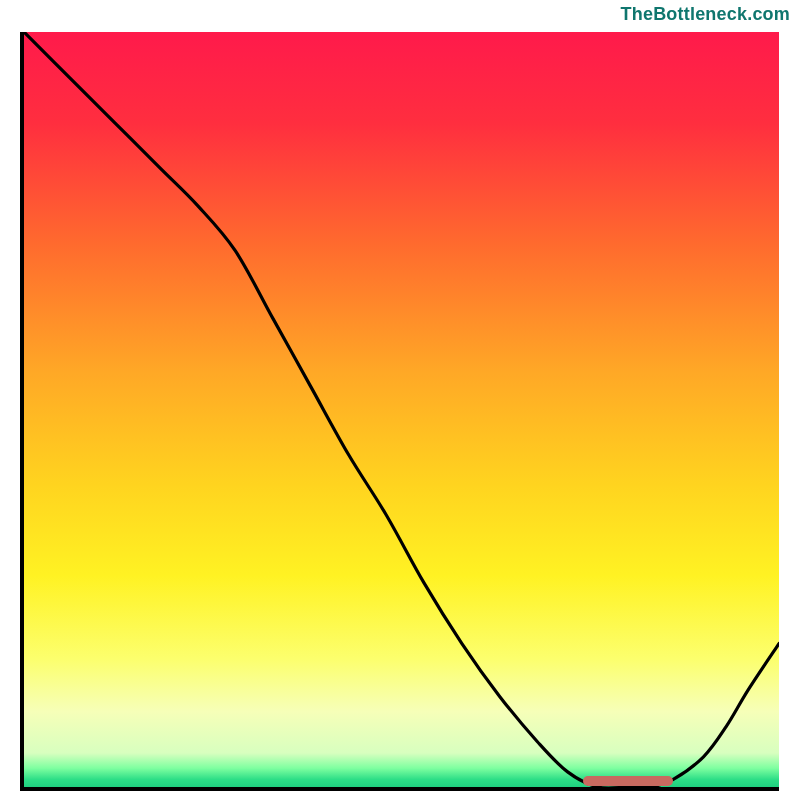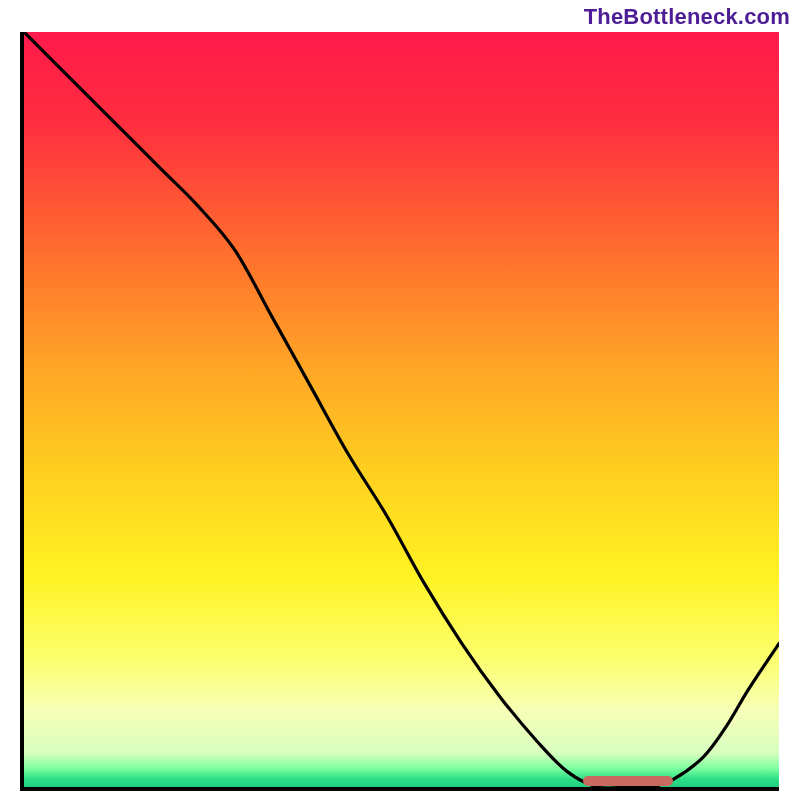--- a/index.html
+++ b/index.html
@@ -7,23 +7,23 @@
 .stage {
   position: relative;
   width: 800px;
   height: 800px;
 }
 .attribution {
   position: absolute;
   top: 4px;
   right: 10px;
   font-family: Arial, Helvetica, sans-serif;
-  font-size: 22px;
+  font-size: 18px;
   font-weight: 600;
-  color: #4c1d95;
+  color: #0f766e;
   letter-spacing: 0.2px;
 }
 .plot-outer {
   position: absolute;
   left: 20px;
   top: 32px;
   width: 759px;
   height: 759px;
   border-left: 4px solid #000;
   border-bottom: 4px solid #000;

